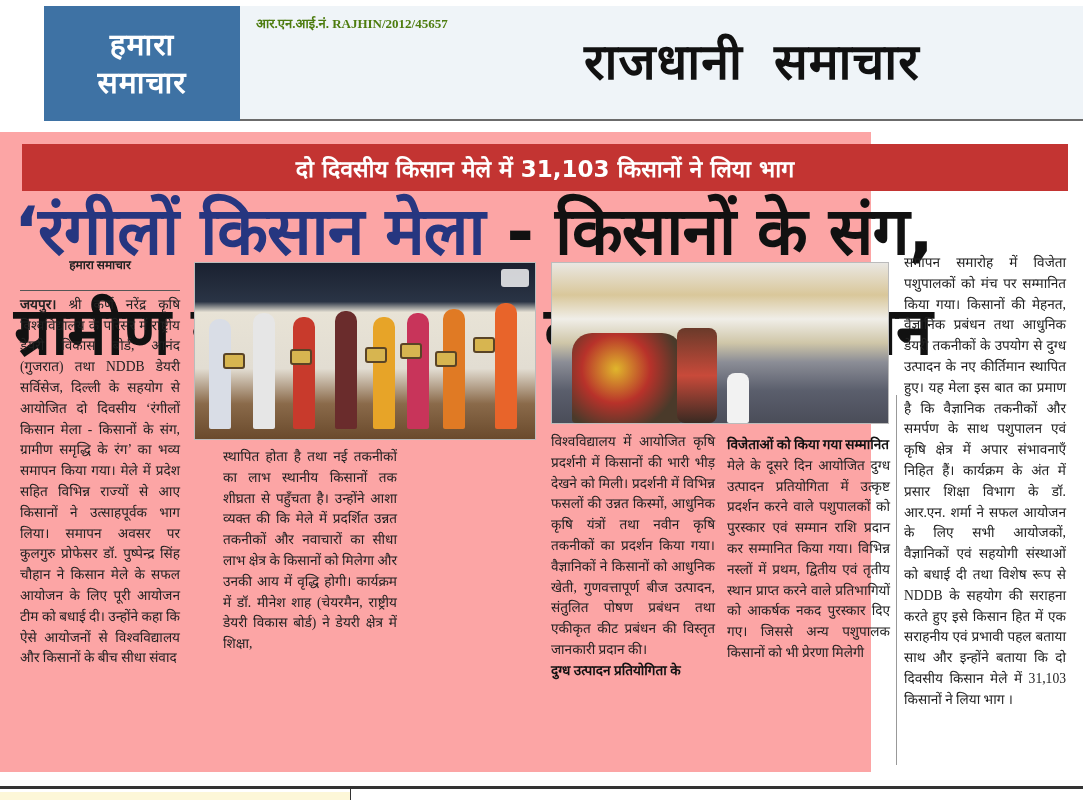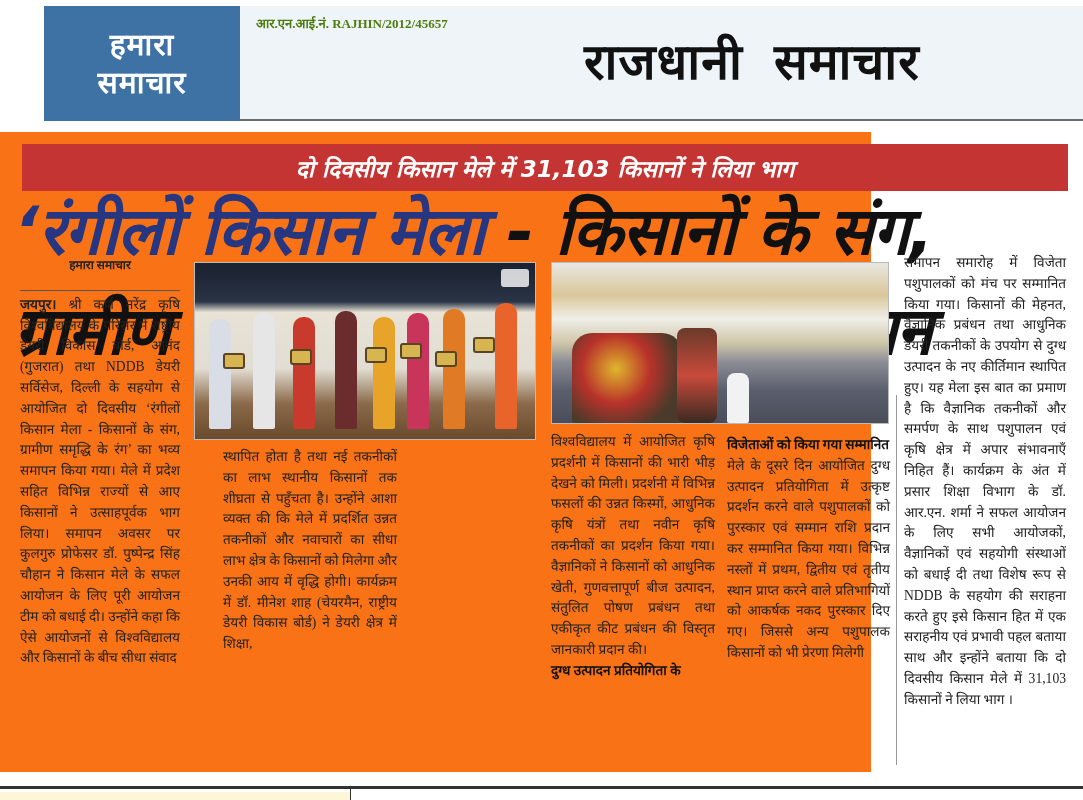--- a/index.html
+++ b/index.html
@@ -5,21 +5,21 @@
   * { box-sizing: border-box; margin: 0; padding: 0; }
   html, body { width: 1083px; height: 800px; overflow: hidden; background: #ffffff; }
   body { font-family: "DejaVu Sans", sans-serif; color: #1a1a1a; position: relative; }
 
   .masthead { position: absolute; left: 0; top: 6px; width: 1083px; height: 115px; background: #eff4f8; border-bottom: 2px solid #6b6b6b; margin-left: 44px; }
   .brand-box { position: absolute; left: 0; top: 0; width: 196px; height: 115px; background: #3e72a4; color: #fff; display: flex; flex-direction: column; align-items: center; justify-content: center; }
   .brand-box span { font-weight: bold; font-size: 30px; line-height: 38px; letter-spacing: 1px; }
   .rni { position: absolute; left: 212px; top: 8px; font-family: "Liberation Serif", serif; font-weight: bold; font-size: 13px; color: #4d7c0f; }
   .paper-title { position: absolute; left: 540px; top: 20px; font-weight: bold; font-size: 50px; color: #111; letter-spacing: 1px; font-family: Liberation Mono, monospace; }
 
-  .page { position: absolute; left: 0; top: 132px; width: 871px; height: 640px; background: #f97316; font-style: italic; }
+  .page { position: absolute; left: 0; top: 132px; width: 871px; height: 640px; background: #fca5a5; }
   .kicker { position: absolute; left: 22px; top: 12px; width: 1046px; height: 47px; background: #c33432; color: #fff; font-weight: bold; font-size: 23px; display: flex; align-items: center; justify-content: center; }
   .headline { position: absolute; left: 14px; width: 1060px; font-weight: bold; font-size: 66px; line-height: 80px; white-space: nowrap; letter-spacing: -1px; }
   .hl1 { top: 60px; }
   .hl2 { top: 160px; }
   .hl-blue { color: #263680; }
   .hl-black { color: #111; }
 
   .col { position: absolute; top: 250px; font-family: "Liberation Serif", serif; font-size: 13.6px; line-height: 20.8px; text-align: justify; color: #222; }
   .byline { font-weight: bold; font-size: 12px; text-align: center; border-bottom: 1px solid #555; padding-bottom: 14px; margin-bottom: 4px; }
   .place { font-weight: bold; }

